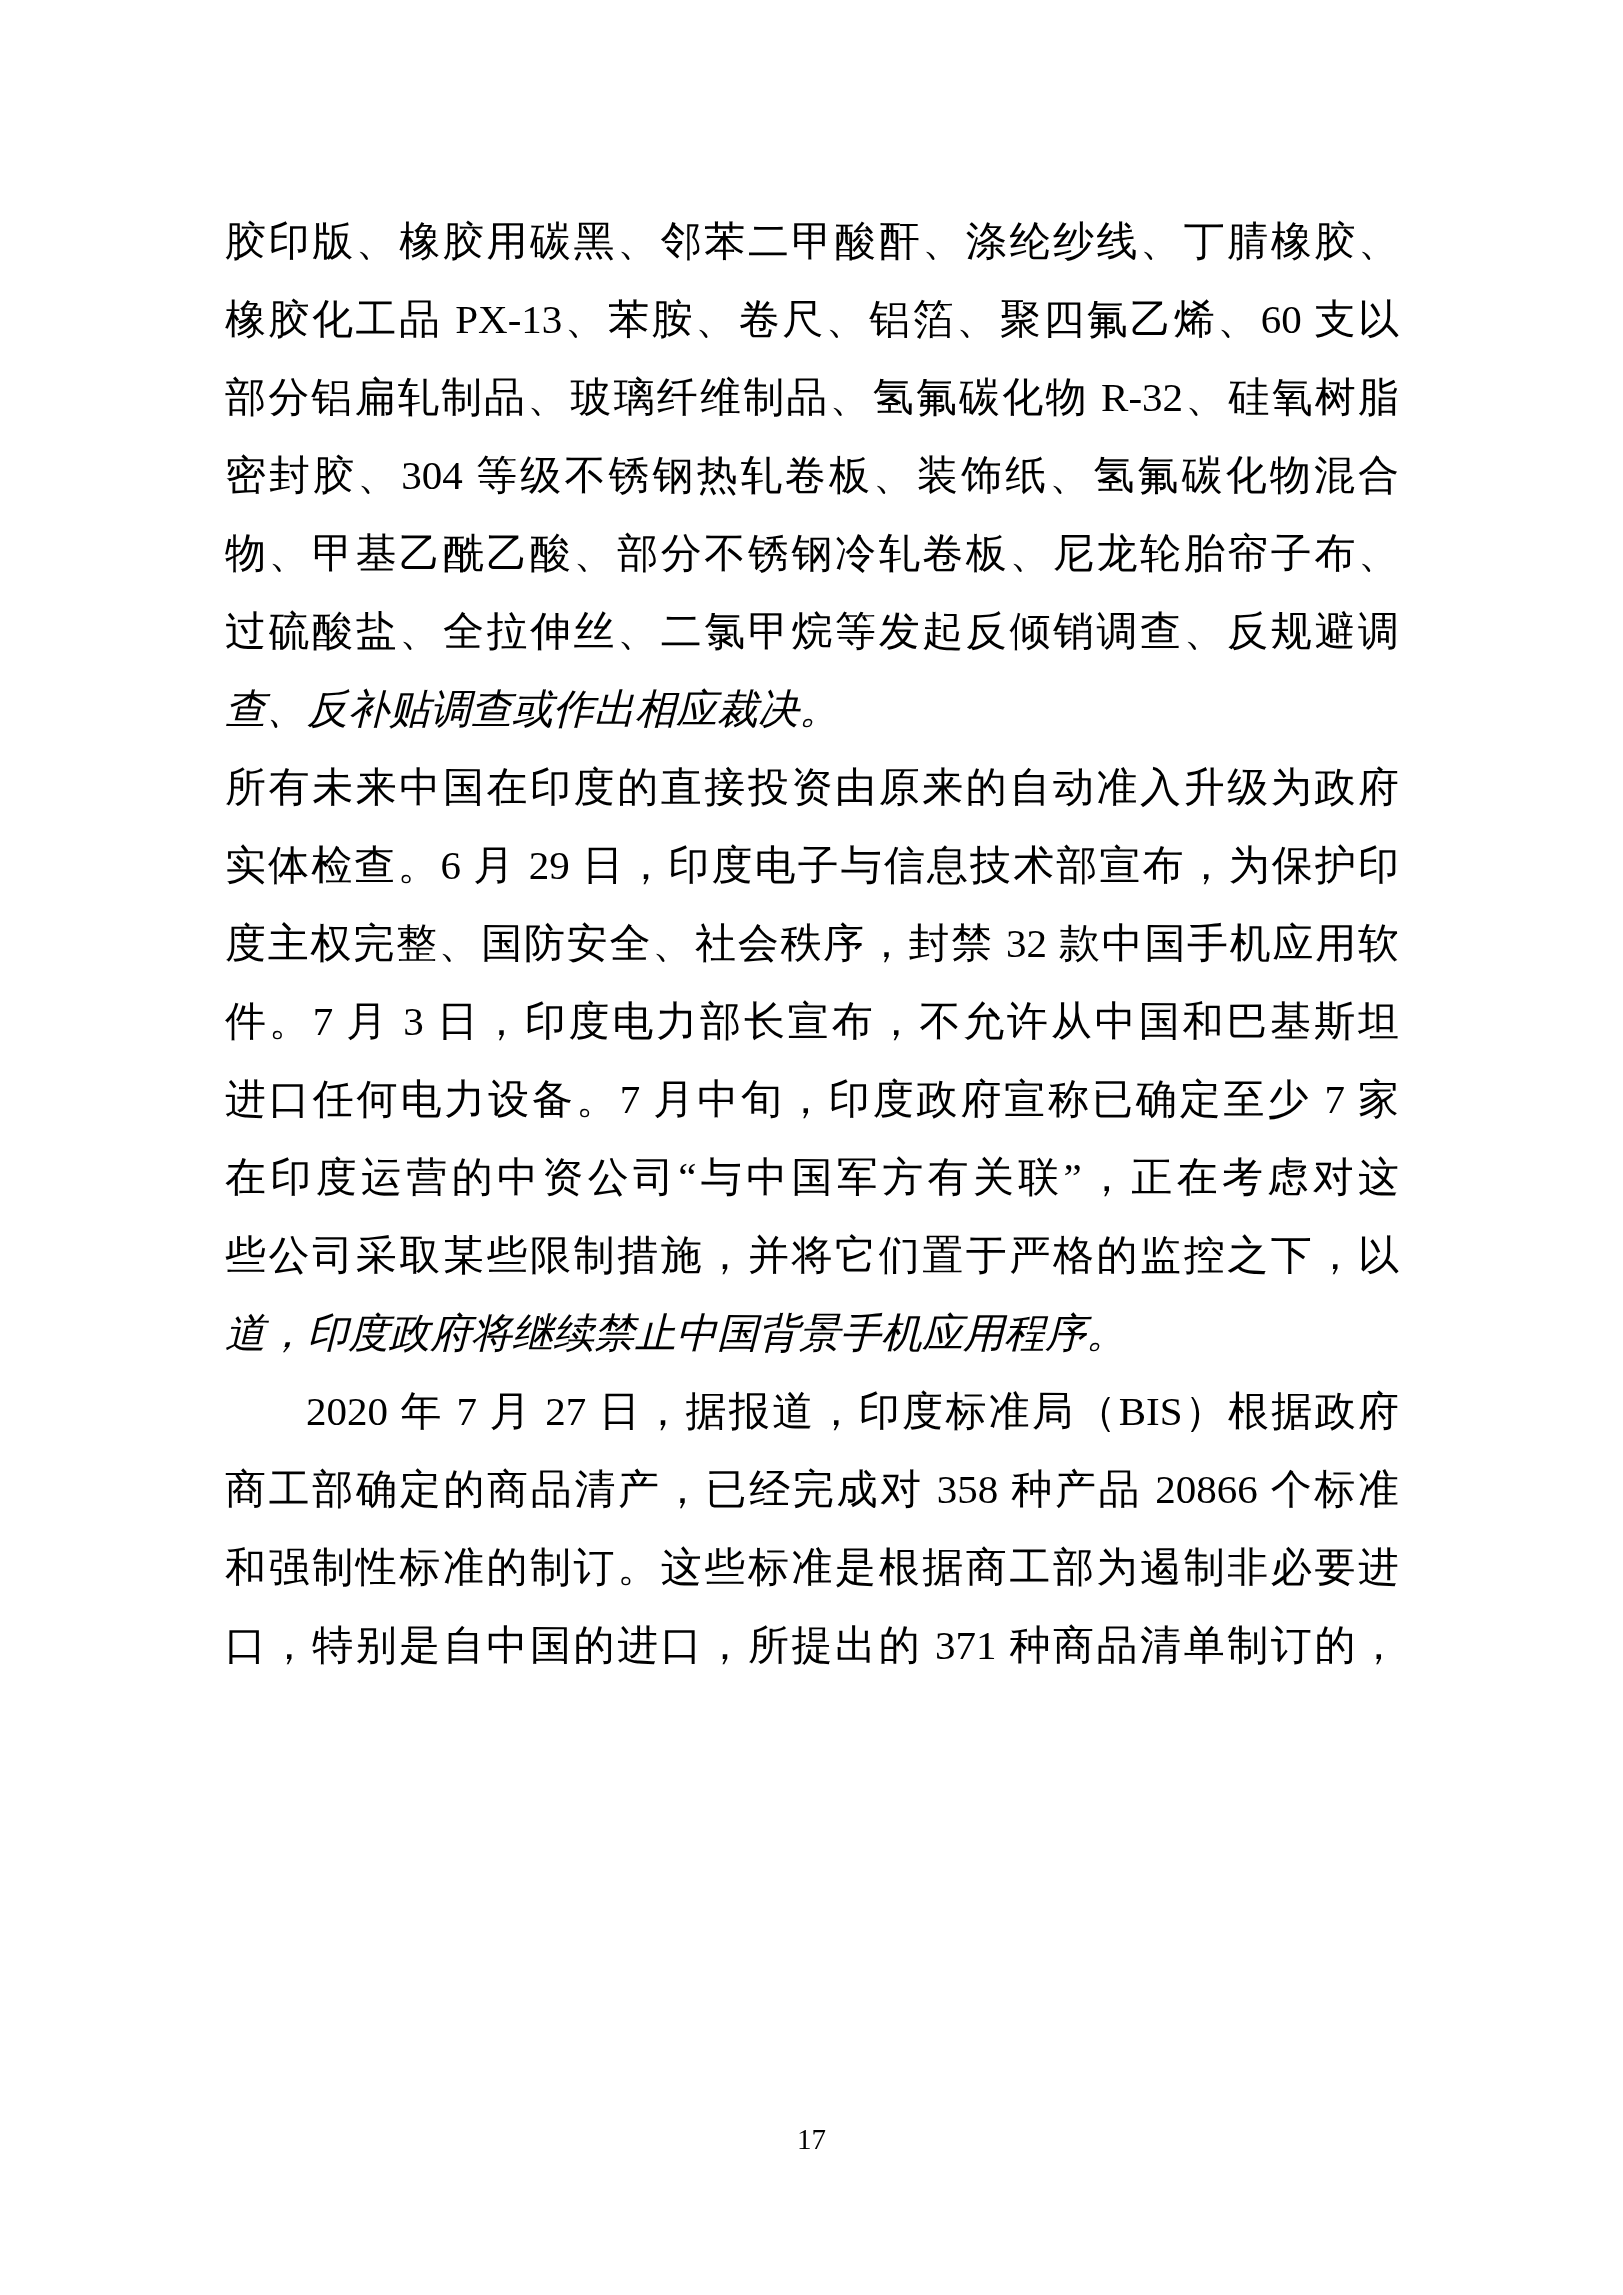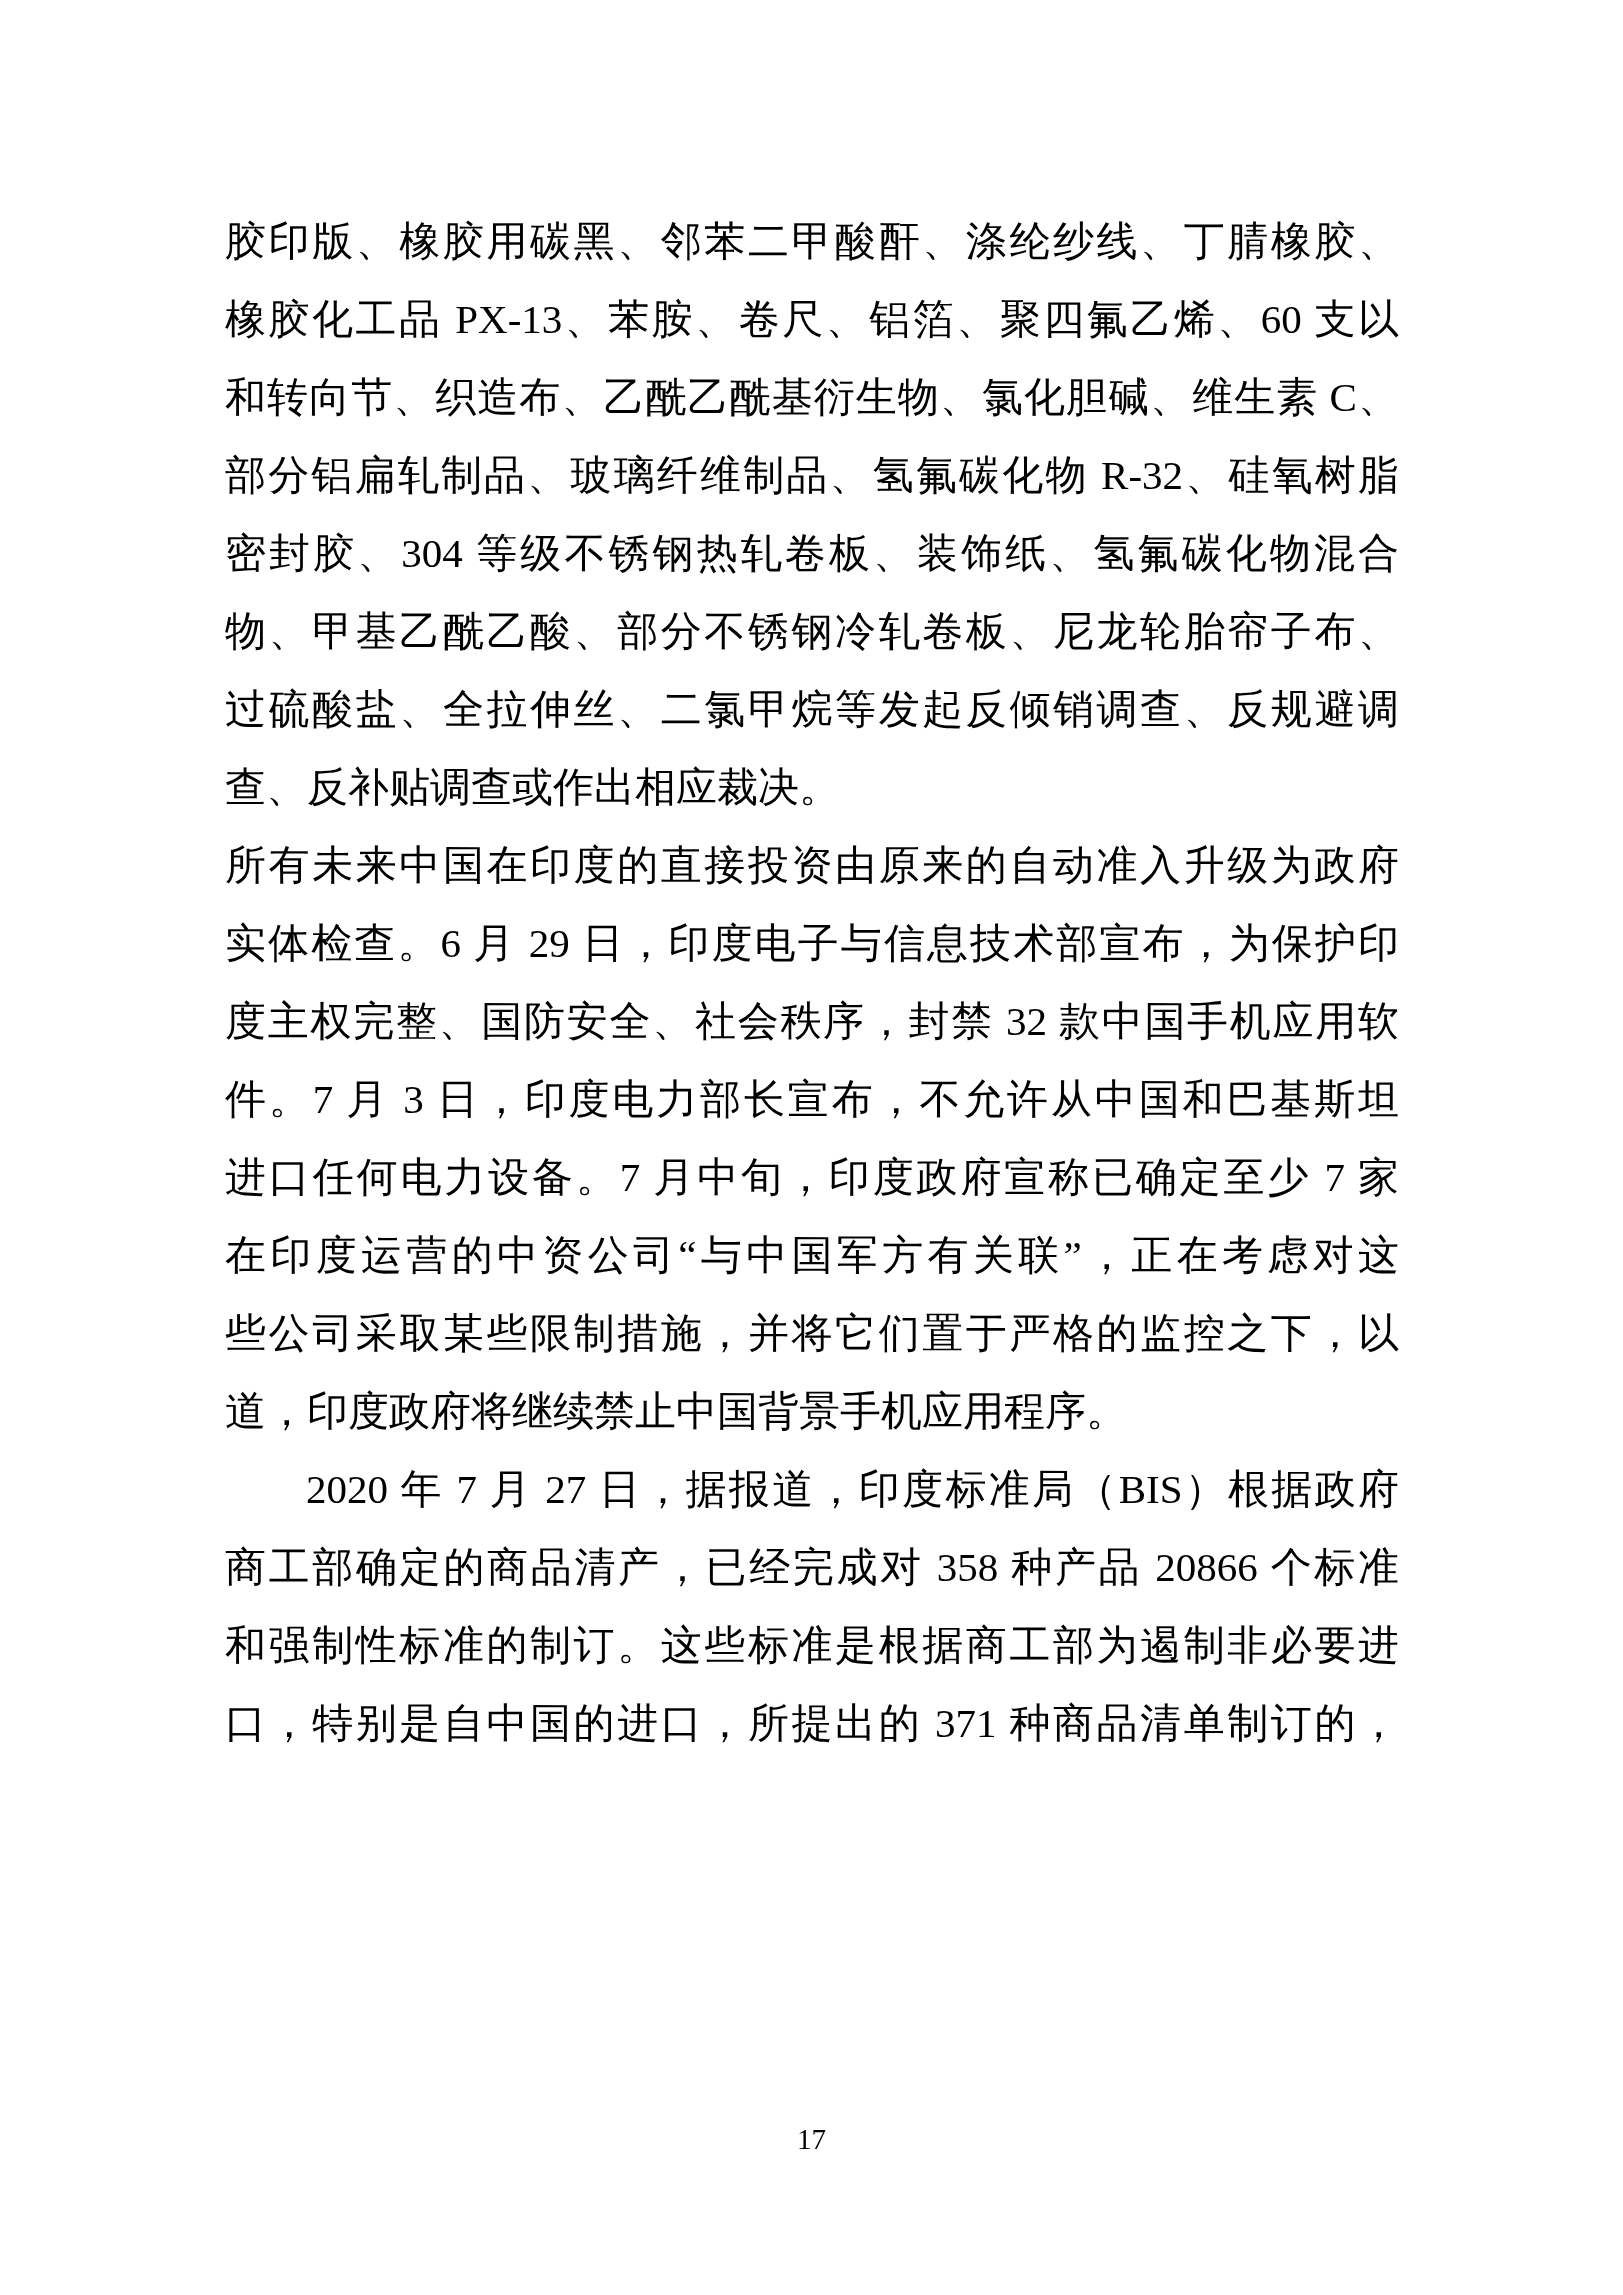--- a/index.html
+++ b/index.html
@@ -29,20 +29,21 @@
     line-height: 77px;
     height: 77px;
     text-align: justify;
     text-align-last: justify;
     text-justify: inter-character;
     letter-spacing: 0;
   }
   .line.no-justify {
     text-align: left;
     text-align-last: left;
+    font-style: italic;
   }
   .line.indent {
     text-indent: 81px;
   }
   .footer {
     position: absolute;
     left: 0;
     top: 2120px;
     width: 1623px;
     text-align: center;
@@ -56,21 +57,20 @@
 </style>
 </head>
 <body>
 
 <div class="page">
 
   <main class="text-block">
 
   <p class="line">胶印版、橡胶用碳黑、邻苯二甲酸酐、涤纶纱线、丁腈橡胶、</p>
       <p class="line">橡胶化工品 PX-13、苯胺、卷尺、铝箔、聚四氟乙烯、60 支以</p>
-      <p class="line">和转向节、织造布、乙酰乙酰基衍生物、氯化胆碱、维生素 C、</p>
       <p class="line">部分铝扁轧制品、玻璃纤维制品、氢氟碳化物 R-32、硅氧树脂</p>
       <p class="line">密封胶、304 等级不锈钢热轧卷板、装饰纸、氢氟碳化物混合</p>
       <p class="line">物、甲基乙酰乙酸、部分不锈钢冷轧卷板、尼龙轮胎帘子布、</p>
       <p class="line">过硫酸盐、全拉伸丝、二氯甲烷等发起反倾销调查、反规避调</p>
       <p class="line no-justify">查、反补贴调查或作出相应裁决。</p>
       <p class="line">所有未来中国在印度的直接投资由原来的自动准入升级为政府</p>
       <p class="line">实体检查。6 月 29 日，印度电子与信息技术部宣布，为保护印</p>
       <p class="line">度主权完整、国防安全、社会秩序，封禁 32 款中国手机应用软</p>
       <p class="line">件。7 月 3 日，印度电力部长宣布，不允许从中国和巴基斯坦</p>
       <p class="line">进口任何电力设备。7 月中旬，印度政府宣称已确定至少 7 家</p>

